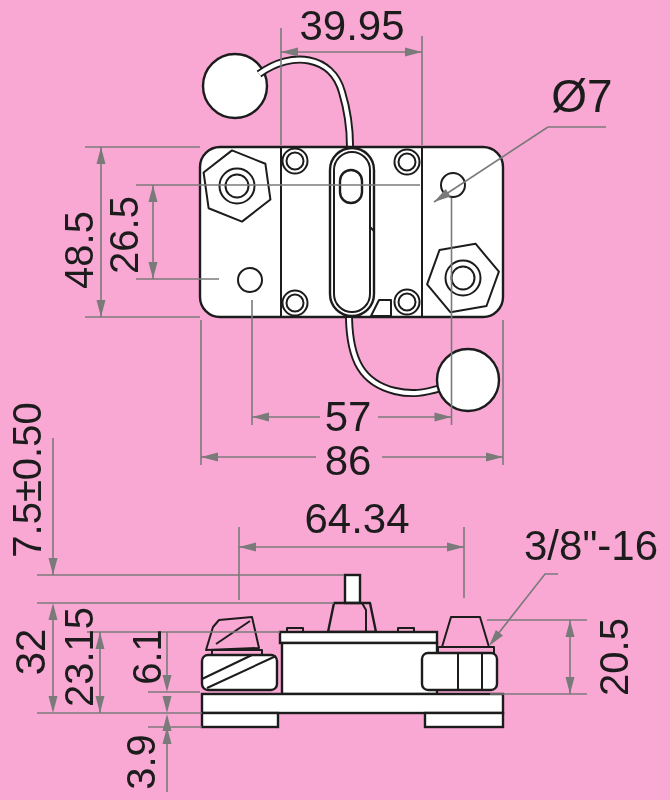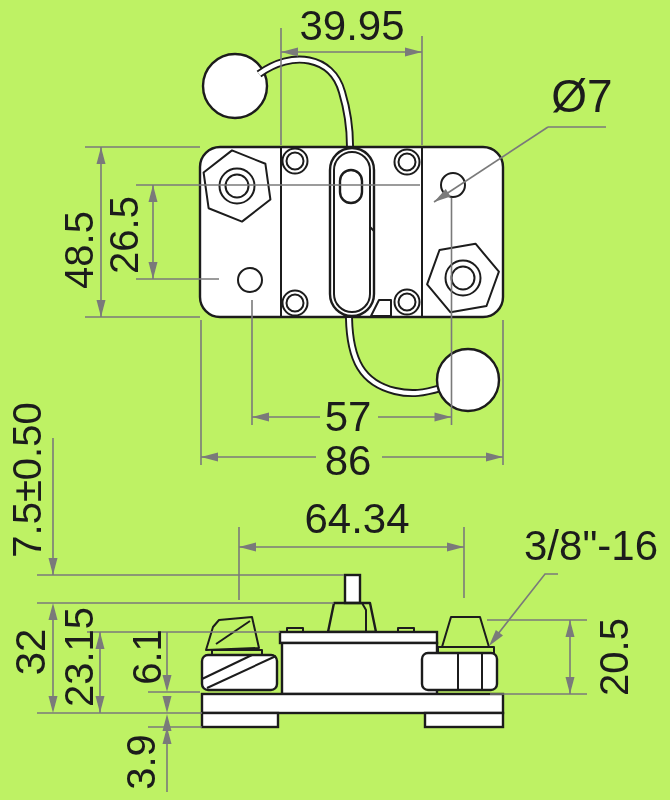--- a/index.html
+++ b/index.html
@@ -1,17 +1,17 @@
 <!DOCTYPE html>
 <html><head>
 <meta charset="utf-8">
 <style>
   html,body { margin:0; padding:0; background:#ffffff; }
   .canvas {
-    position:relative; width:670px; height:800px; background:#bef264;
+    position:relative; width:670px; height:800px; background:#f9a8d4;
     font-family:"Liberation Sans", sans-serif; overflow:hidden;
   }
   svg { position:absolute; left:0; top:0; }
   svg text {
     font-family:"Liberation Sans", sans-serif;
     fill:#1c1c1c;
   }
   .part   { fill:none; stroke:#1c1c1c; stroke-width:2.4; stroke-linejoin:round; }
   .part2  { fill:none; stroke:#1c1c1c; stroke-width:2;   stroke-linejoin:round; }
   .partw  { fill:#ffffff; stroke:#1c1c1c; stroke-width:2.4; }

